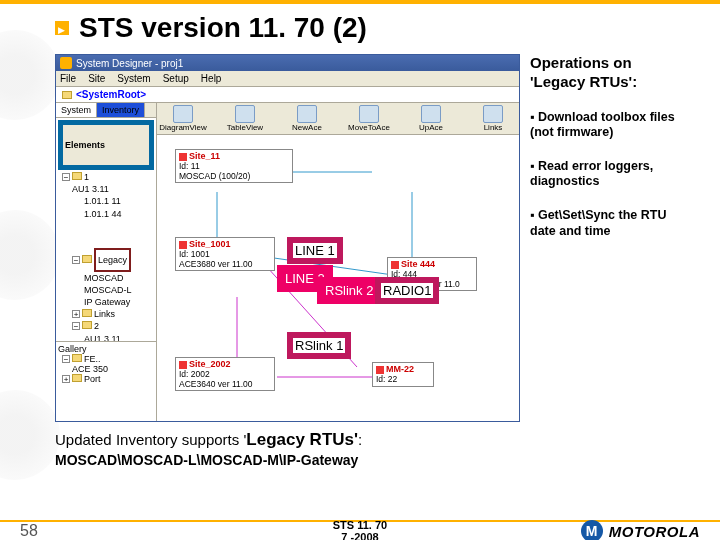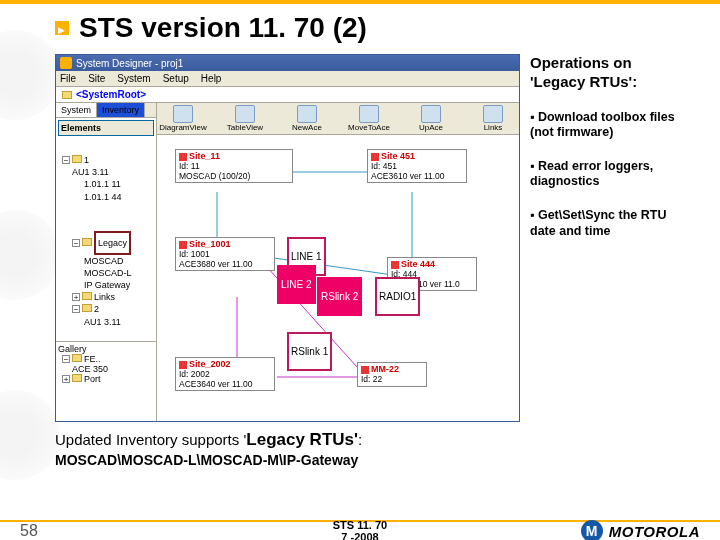--- a/index.html
+++ b/index.html
@@ -25,37 +25,37 @@
   .menubar { background:#ece9d8; border-bottom:1px solid #aca899; padding:2px 4px; font-size:10px; color:#000; display:flex; gap:12px;}
   .sysroot { background:#fff; border-bottom:1px solid #aca899; padding:2px 6px; color:#000; font-size:10px; display:flex; align-items:center; gap:4px;}
   .sysroot .fld { width:10px;height:8px;background:#f5d878;border:1px solid #c0a030;}
   .sysroot b { color:#00f; }
   .app-body { display:flex; height: calc(100% - 48px); }
   .sidebar { width:130px; background:#fff; border-right:1px solid #aca899; display:flex; flex-direction:column;}
   .tabs { display:flex; background:#ece9d8; border-bottom:1px solid #aca899;}
   .tab { padding:2px 5px; font-size:9px; border-right:1px solid #aca899; background:#fff;}
   .tab.inact { background:#1d4ed8;}
   .treearea { flex:1; overflow:hidden; padding:2px; font-size:9px; color:#000; line-height:1.35; }
-  .treearea .hdr { background:#ece9d8; padding:1px 2px; font-weight:bold; border:1px solid #0369a1; margin-bottom:18px;}
+  .treearea .hdr { background:#ece9d8; padding:14px 2px; font-weight:bold; border:5px solid #0369a1; margin-bottom:1px;}
   .tree-item { white-space:nowrap; padding-left:4px;}
   .tree-item .box { display:inline-block; width:8px; height:8px; border:1px solid #888; text-align:center; line-height:7px; font-size:8px; margin-right:2px; background:#fff;}
   .tree-item .fld { display:inline-block; width:10px;height:8px;background:#f5d878;border:1px solid #c0a030; margin-right:2px;}
   .tree-item.l1 { padding-left: 14px;}
   .tree-item.l2 { padding-left: 26px;}
   .legacy { border:2px solid #7f1d1d; padding:4px 2px; display:inline-block;margin-top:28px;}
   .gallery { height:80px; border-top:1px solid #aca899; background:#fff; padding:2px; font-size:9px;}
   .main { flex:1; background:#fff; position:relative;}
   .toolbar { background:#ece9d8; border-bottom:1px solid #aca899; padding:2px; display:flex; gap:14px;}
   .tbtn { display:flex; flex-direction:column; align-items:center; width:48px; font-size:8px; color:#000;}
   .tbtn .ic { width:20px; height:18px; background:#cfe0ee; border:1px solid #7a9cc6; border-radius:2px;}
   .canvas { position:absolute; left:0; top:34px; right:0; bottom:0; background:#fff;}
   .node { position:absolute; background:#fff; border:1px solid #888; padding:1px 3px; font-size:8.5px; line-height:1.15; }
   .node .flag { display:inline-block; width:8px; height:8px; background:#e33; margin-right:2px; vertical-align:middle;}
   .node b { color:#c00; font-size:9px;}
-  .linklabel { position:absolute; background:#fff; border:2px solid #be185d; font-size:10px; padding:12px 2px;}
+  .linklabel { position:absolute; background:#fff; border:6px solid #be185d; font-size:13px; padding:0 2px;}
   .linklabel.red { background:#e06; color:#fff; border-color:#e06;}
   svg.lines { position:absolute; left:0; top:0; width:100%; height:100%; }
   .caption1 { margin-top:8px; font-size:15px; font-weight:normal; }
   .caption1 .big { font-size:17px; font-weight:bold;}
   .caption2 { font-size:14px; font-weight:bold; margin-top:2px;}
   .footer { position:absolute; left:0; right:0; bottom:0; height:20px; border-top:2px solid #ffb100; display:flex; align-items:center; }
   .page-num { position:absolute; left:20px; font-size:16px; color:#555;}
   .footer-center { margin:0 auto; text-align:center; font-size:11px; font-weight:bold; color:#000; line-height:1.1;}
   .brand { position:absolute; right:20px; display:flex; align-items:center; gap:6px; font-family: Arial Black, Arial; font-weight:900; font-style:italic; font-size:15px; letter-spacing:0.5px;}
   .brand .m { width:22px; height:22px; border-radius:50%; background:#1558a6; color:#fff; display:flex; align-items:center; justify-content:center; font-size:14px; font-style:normal;}
@@ -157,41 +157,36 @@
                 <line x1="110" y1="130" x2="200" y2="230" stroke="#c3c" stroke-width="1"></line>
                 <line x1="255" y1="55" x2="255" y2="120" stroke="#39c" stroke-width="1"></line>
                 <line x1="80" y1="160" x2="80" y2="220" stroke="#c3c" stroke-width="1"></line>
                 <line x1="120" y1="240" x2="215" y2="240" stroke="#c3c" stroke-width="1"></line>
               </svg>
               <div class="node" style="left:18px; top:12px; width:118px;">
                 <span class="flag"></span><b>Site_11</b><br>
                 <span>Id: 11</span><br>
                 <span>MOSCAD (100/20)</span>
               </div>
-              <div class="node" style="left:210px; top:12px; width:100px;">
-                <span class="flag"></span><b>Site 451</b><br>
-                <span>Id: 451</span><br>
-                <span>ACE3610 ver 11.00</span>
-              </div>
               <div class="node" style="left:18px; top:100px; width:100px;">
                 <span class="flag"></span><b>Site_1001</b><br>
                 <span>Id: 1001</span><br>
                 <span>ACE3680 ver 11.00</span>
               </div>
               <div class="node" style="left:230px; top:120px; width:90px;">
                 <span class="flag"></span><b>Site 444</b><br>
                 <span>Id: 444</span><br>
                 <span>ACE3610 ver 11.0</span>
               </div>
               <div class="node" style="left:18px; top:220px; width:100px;">
                 <span class="flag"></span><b>Site_2002</b><br>
                 <span>Id: 2002</span><br>
                 <span>ACE3640 ver 11.00</span>
               </div>
-              <div class="node" style="left:200px; top:225px; width:70px;">
+              <div class="node" style="left:215px; top:225px; width:62px;">
                 <span class="flag"></span><b>MM-22</b><br>
                 <span>Id: 22</span>
               </div>
               <div class="linklabel" style="left:130px; top:100px;">LINE 1</div>
               <div class="linklabel red" style="left:120px; top:128px;">LINE 2</div>
               <div class="linklabel red" style="left:160px; top:140px;">RSlink 2</div>
               <div class="linklabel" style="left:218px; top:140px;">RADIO1</div>
               <div class="linklabel" style="left:130px; top:195px;">RSlink 1</div>
             </div>
           </div>

